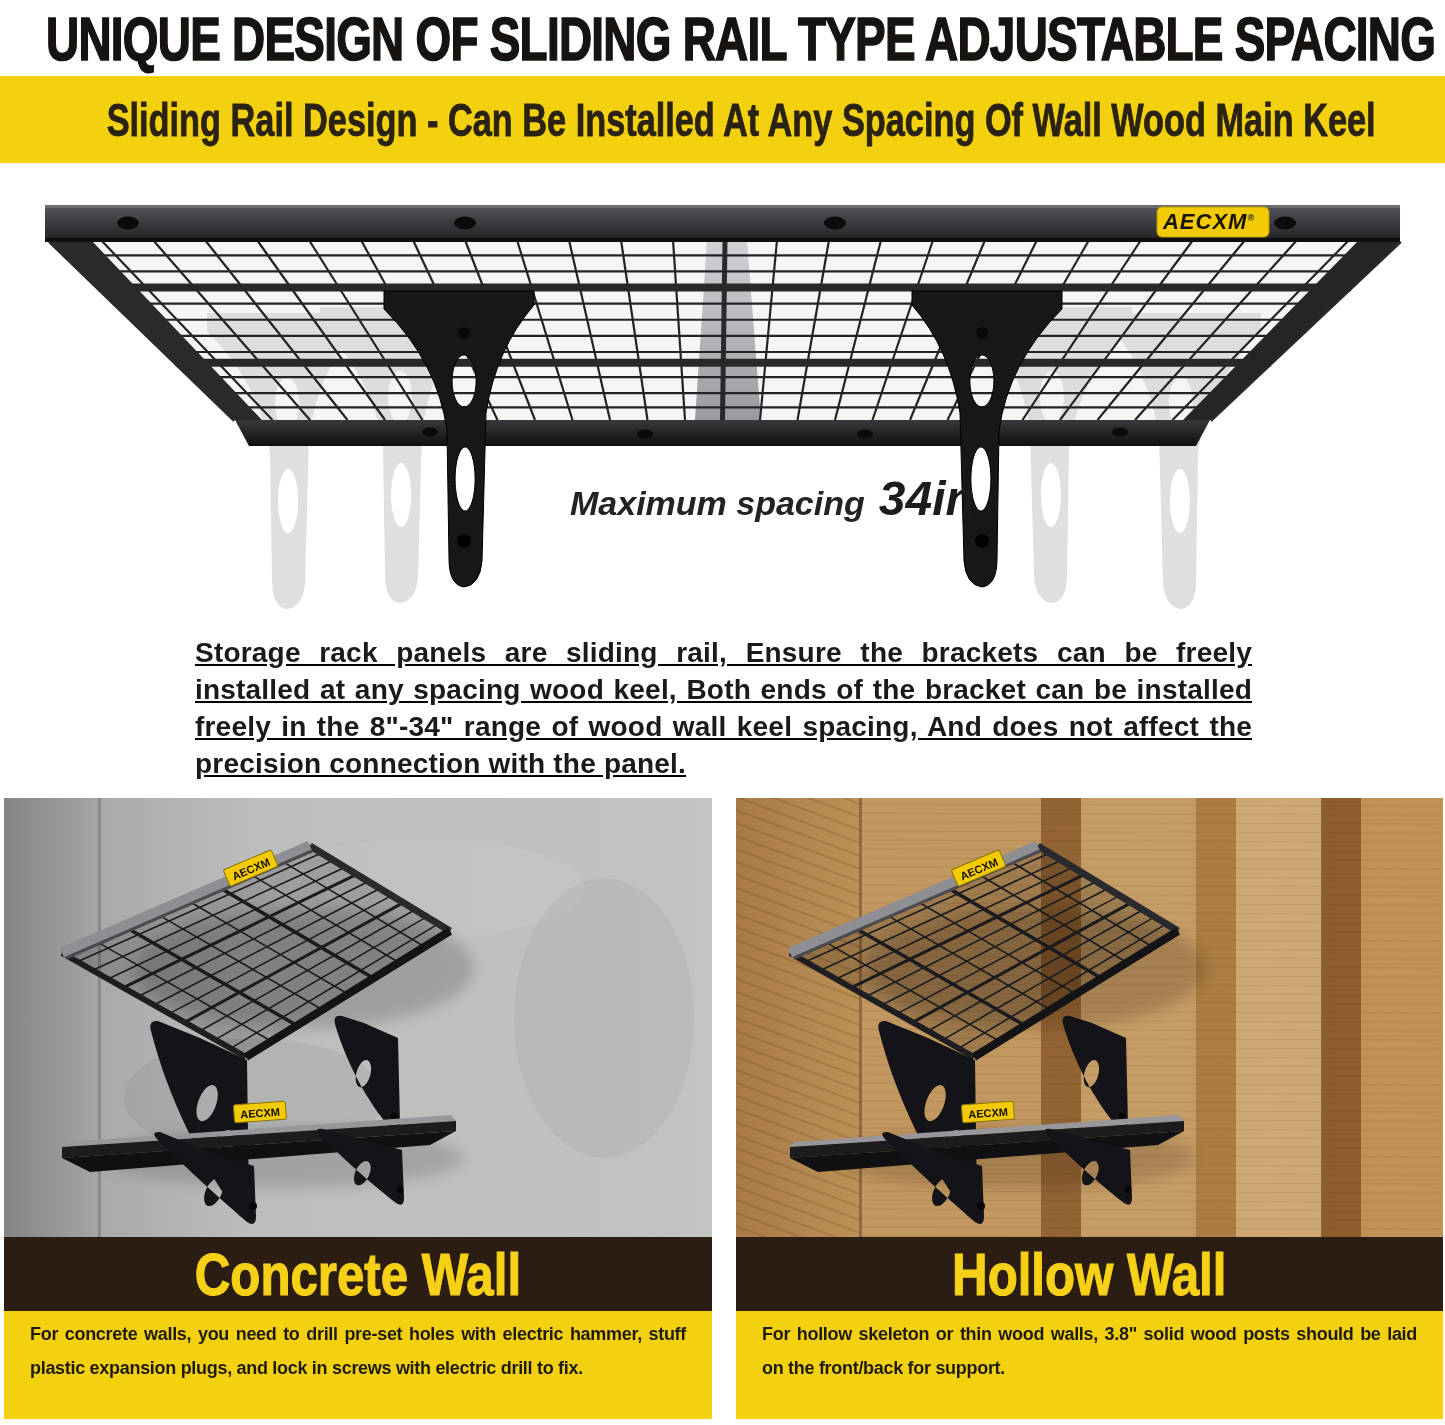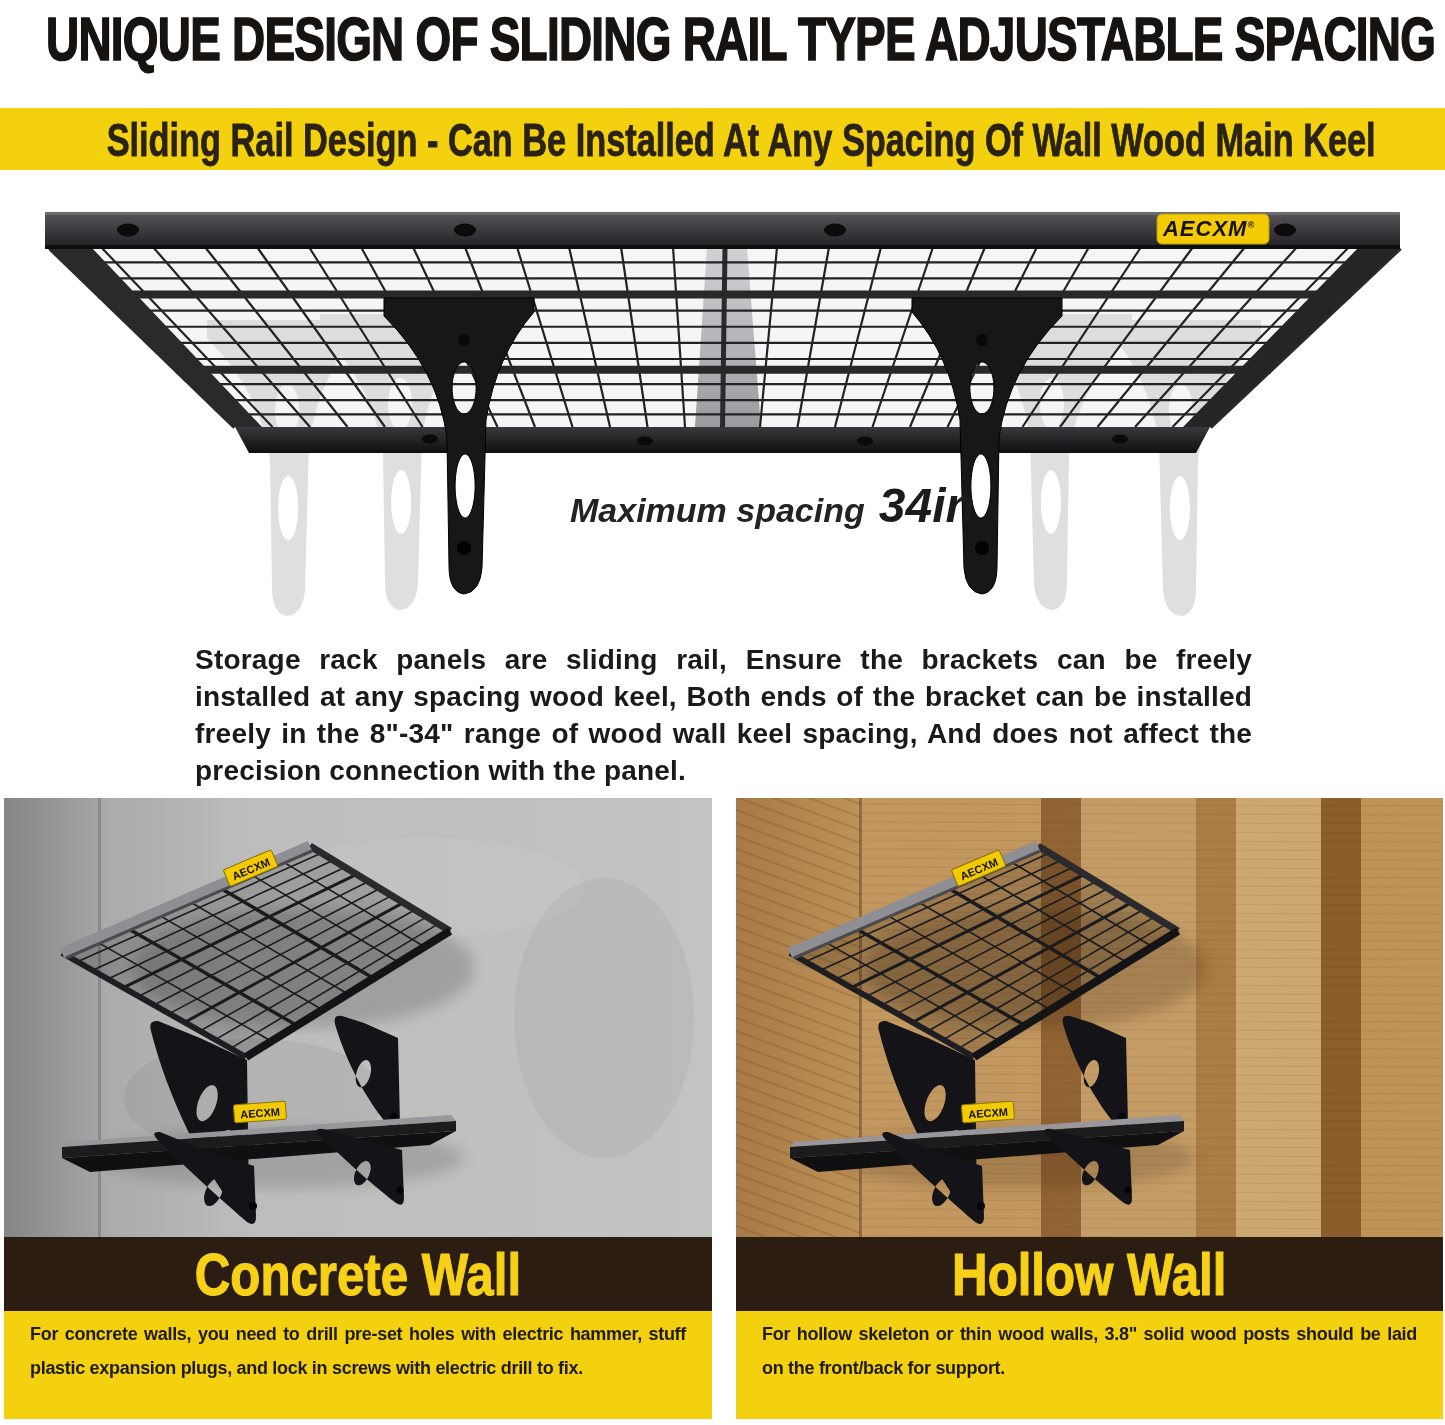--- a/index.html
+++ b/index.html
@@ -5,29 +5,29 @@
   html,body{margin:0;padding:0;background:#fff;}
   body{width:1445px;height:1425px;overflow:hidden;font-family:"Liberation Sans",sans-serif;position:relative;}
   .center{display:flex;justify-content:center;align-items:center;padding-left:37px;}
   .condense{display:inline-block;transform:scaleX(.74);transform-origin:50% 50%;white-space:nowrap;}
 
   
   #page-title{height:76px;}
   #page-title .condense{font-size:62px;font-weight:bold;color:#161311;letter-spacing:-1px;-webkit-text-stroke:1.6px #161311;}
 
   
-  #banner{height:62px;background:var(--yellow);margin-top:32px;}
+  #banner{height:87px;background:var(--yellow);}
   #banner .condense{font-size:47px;font-weight:bold;color:#2a2213;transform:scaleX(.73);-webkit-text-stroke:.8px #2a2213;}
 
   
   #hero{height:455px;position:relative;font-style:italic;}
   #hero svg{display:block;}
 
   
-  #hero-text{height:190px;box-sizing:border-box;padding:16px 193px 16px 195px;}
+  #hero-text{height:190px;box-sizing:border-box;padding:16px 193px 16px 195px;text-decoration:underline;}
   #hero-text p{margin:0;font-size:28px;line-height:37px;font-weight:bold;color:#1a1a1a;text-align:justify;letter-spacing:.2px;}
 
   
   #panels{position:absolute;left:0;top:798px;width:1445px;display:flex;gap:24px;padding:0 4px;box-sizing:border-box;}
   .panel{flex:1;display:flex;flex-direction:column;}
   .photo{height:439px;overflow:hidden;}
   .titlebar{height:74px;background:var(--darkbar);display:flex;justify-content:center;align-items:center;}
   .titlebar .condense{font-size:60px;font-weight:bold;color:var(--bartitle);transform:scaleX(.82);-webkit-text-stroke:1.2px var(--bartitle);}
   .textbox{height:108px;background:var(--yellow);box-sizing:border-box;padding:6px 26px 0 26px;}
   .textbox p{margin:0;font-size:18px;line-height:34px;font-weight:bold;color:#201b10;text-align:justify;letter-spacing:-.3px;}

